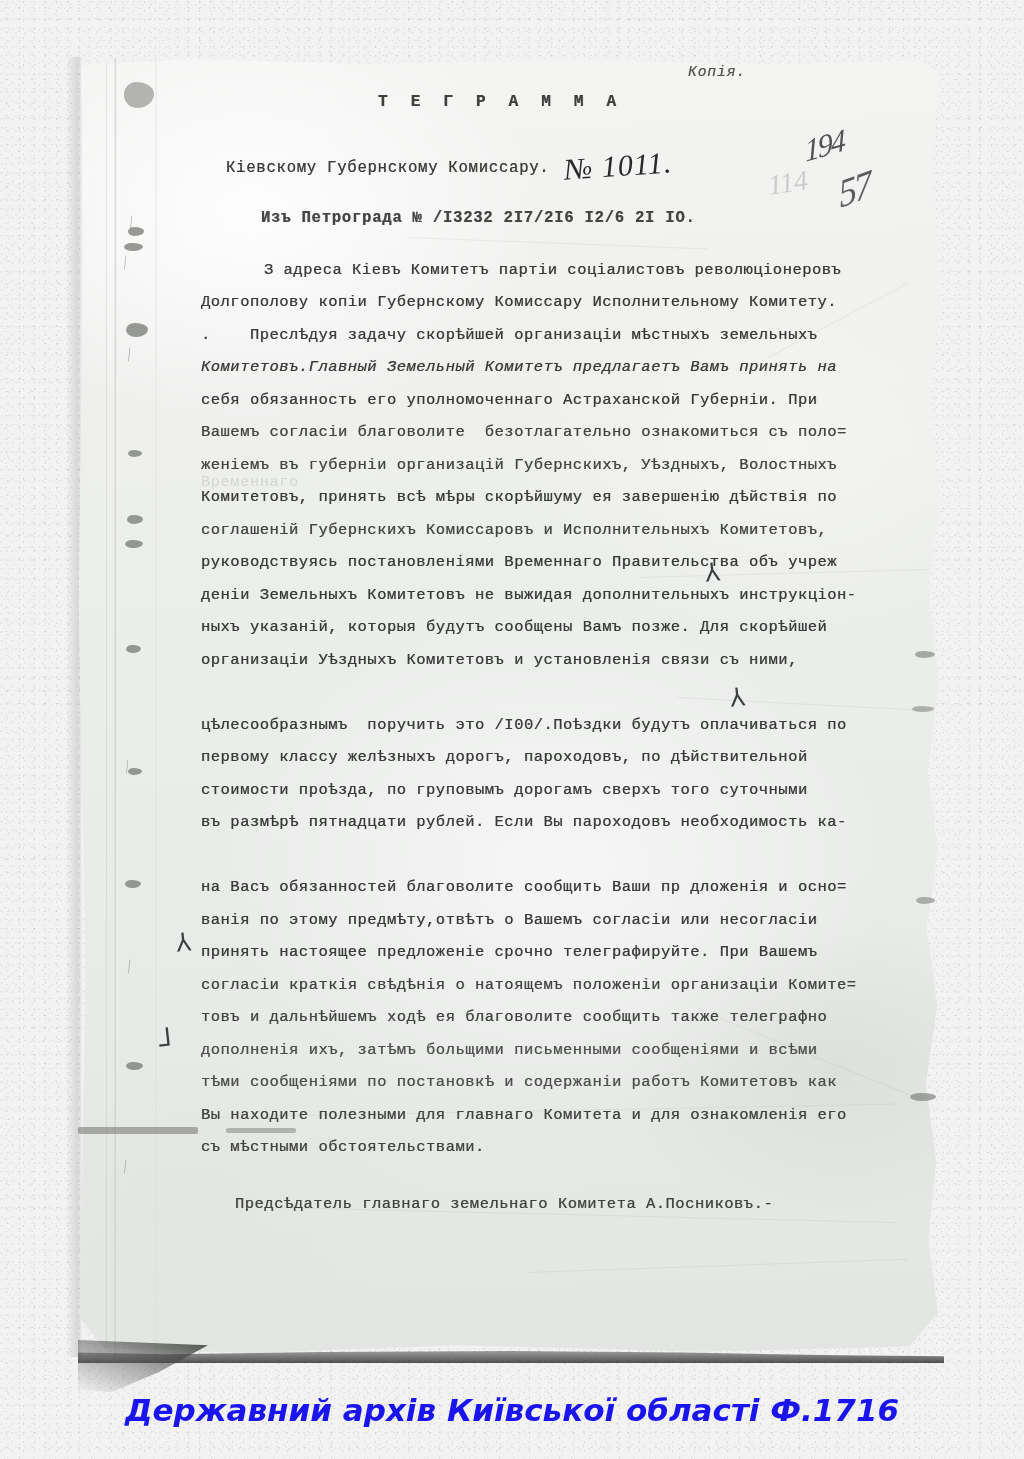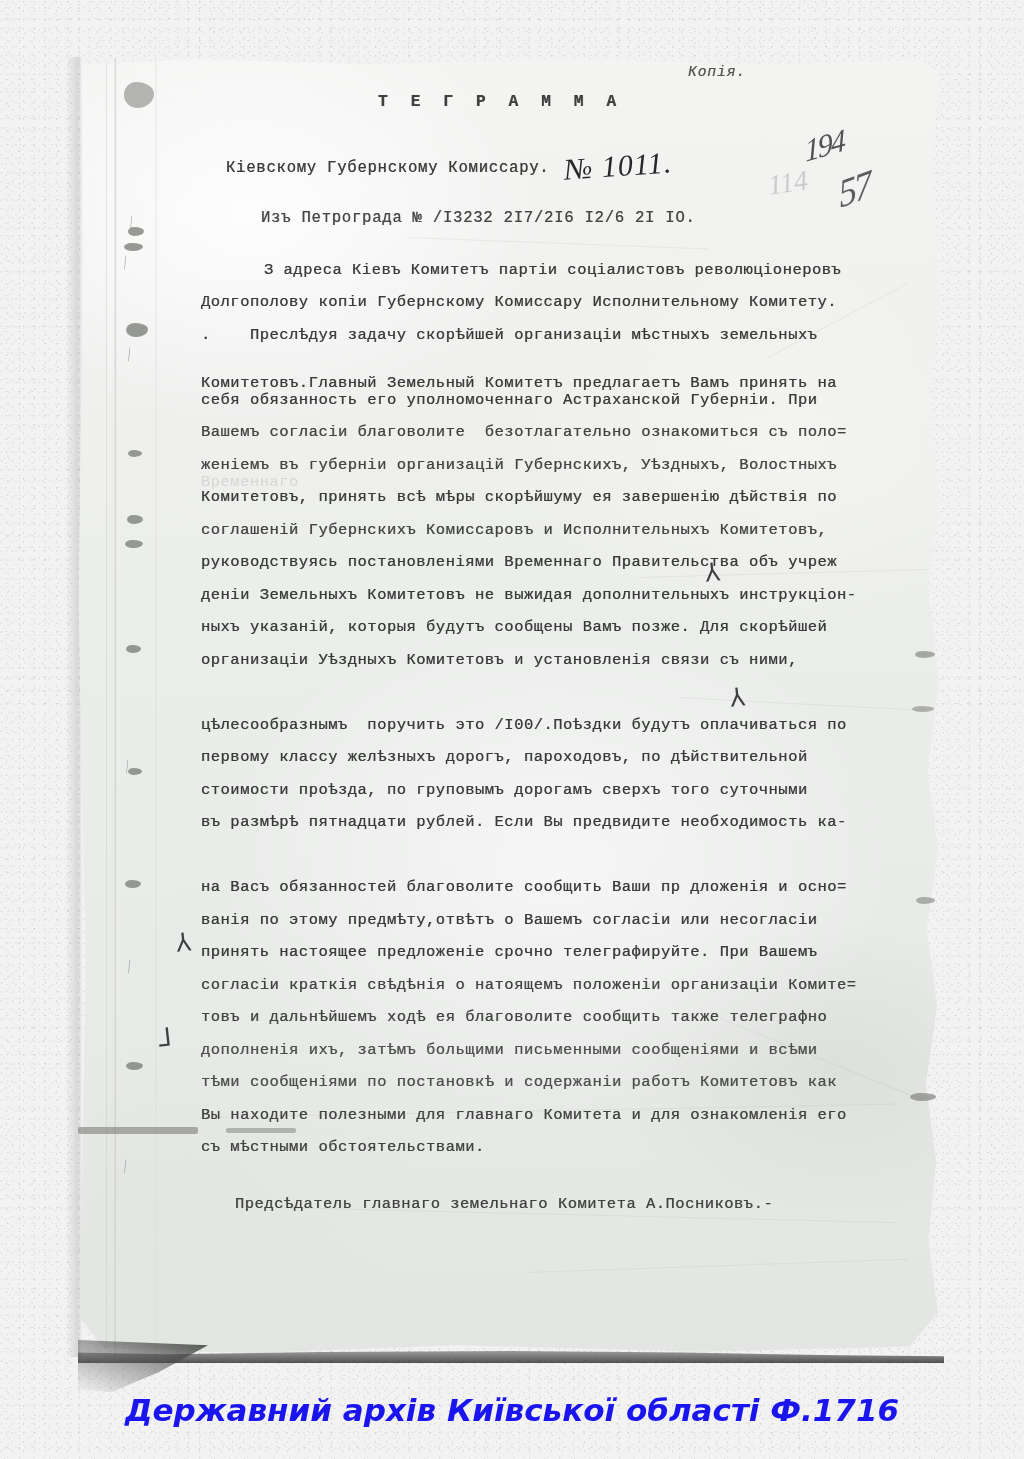--- a/index.html
+++ b/index.html
@@ -273,42 +273,42 @@
     <div class="crease crease-soft" style="left:690px; top:300px; width:160px; height:1px; transform:rotate(-28deg);"></div>
 
     <div id="typed">
 
       <span class="tw tw-kopia" style="left:610px; top:8px;">Копія.</span>
 
       <span class="tw tw-title" style="left:300px; top:37px;">Т Е Г Р А М М А</span>
 
       <span class="tw tw-head" style="left:148px; top:104px;">Кіевскому Губернскому Комиссару.</span>
 
-      <span class="tw tw-head fade-a" style="left:183px; top:154px;">Изъ Петрограда № /I3232 2I7/2I6 I2/6 2I IO.</span>
+      <span class="tw tw-head fade-a" style="left:183px; top:154px;font-weight:bold;">Изъ Петрограда № /I3232 2I7/2I6 I2/6 2I IO.</span>
 
       <span class="tw" style="left:123px; top:238px;">Долгополову копіи Губернскому Комиссару Исполнительному Комитету.</span>
       <span class="tw" style="left:186px; top:206px;">З адреса Кіевъ Комитетъ партіи соціалистовъ революціонеровъ</span>
       <span class="tw" style="left:123px; top:271px;">.    Преслѣдуя задачу скорѣйшей организаціи мѣстныхъ земельныхъ</span>
-      <span class="tw" style="left:123px; top:319px;">Комитетовъ.Главный Земельный Комитетъ предлагаетъ Вамъ принять на</span>
+      <span class="tw" style="left:123px; top:303px;font-style:italic;">Комитетовъ.Главный Земельный Комитетъ предлагаетъ Вамъ принять на</span>
       <span class="tw fade-a" style="left:123px; top:368px;">Вашемъ согласіи благоволите  безотлагательно ознакомиться съ поло=</span>
       <span class="tw" style="left:123px; top:336px;">себя обязанность его уполномоченнаго Астраханской Губерніи. При</span>
       <span class="tw fade-a" style="left:123px; top:401px;">женіемъ въ губерніи организацій Губернскихъ, Уѣздныхъ, Волостныхъ</span>
 
       <span class="tw tw-ghost" style="left:123px; top:418px;">Временнаго</span>
 
       <span class="tw" style="left:123px; top:433px;">Комитетовъ, принять всѣ мѣры скорѣйшуму ея завершенію дѣйствія по</span>
       <span class="tw fade-a" style="left:123px; top:466px;">соглашеній Губернскихъ Комиссаровъ и Исполнительныхъ Комитетовъ,</span>
       <span class="tw" style="left:123px; top:498px;">руководствуясь постановленіями Временнаго Правительства объ учреж</span>
       <span class="tw" style="left:123px; top:531px;">деніи Земельныхъ Комитетовъ не выжидая дополнительныхъ инструкціон-</span>
       <span class="tw" style="left:123px; top:563px;">ныхъ указаній, которыя будутъ сообщены Вамъ позже. Для скорѣйшей</span>
       <span class="tw" style="left:123px; top:596px;">организаціи Уѣздныхъ Комитетовъ и установленія связи съ ними,</span>
       <span class="tw" style="left:123px; top:661px;">цѣлесообразнымъ  поручить это /I00/.Поѣздки будутъ оплачиваться по</span>
       <span class="tw" style="left:123px; top:726px;">стоимости проѣзда, по груповымъ дорогамъ сверхъ того суточными</span>
       <span class="tw" style="left:123px; top:693px;">первому классу желѣзныхъ дорогъ, пароходовъ, по дѣйствительной</span>
-      <span class="tw" style="left:123px; top:758px;">въ размѣрѣ пятнадцати рублей. Если Вы предвидите необходимость ка-</span>
+      <span class="tw" style="left:123px; top:758px;">въ размѣрѣ пятнадцати рублей. Если Вы пароходовъ необходимость ка-</span>
       <span class="tw" style="left:123px; top:823px;">на Васъ обязанностей благоволите сообщить Ваши пр дложенія и осно=</span>
       <span class="tw" style="left:123px; top:856px;">ванія по этому предмѣту,отвѣтъ о Вашемъ согласіи или несогласіи</span>
       <span class="tw" style="left:123px; top:888px;">принять настоящее предложеніе срочно телеграфируйте. При Вашемъ</span>
       <span class="tw fade-a" style="left:123px; top:921px;">согласіи краткія свѣдѣнія о натоящемъ положеніи организаціи Комите=</span>
       <span class="tw fade-a" style="left:123px; top:953px;">товъ и дальнѣйшемъ ходѣ ея благоволите сообщить также телеграфно</span>
       <span class="tw fade-b" style="left:123px; top:986px;">дополненія ихъ, затѣмъ больщими письменными сообщеніями и всѣми</span>
       <span class="tw fade-b" style="left:123px; top:1018px;">тѣми сообщеніями по постановкѣ и содержаніи работъ Комитетовъ как</span>
       <span class="tw fade-a" style="left:123px; top:1051px;">Вы находите полезными для главнаго Комитета и для ознакомленія его</span>
       <span class="tw fade-a" style="left:123px; top:1083px;">съ мѣстными обстоятельствами.</span>
 

